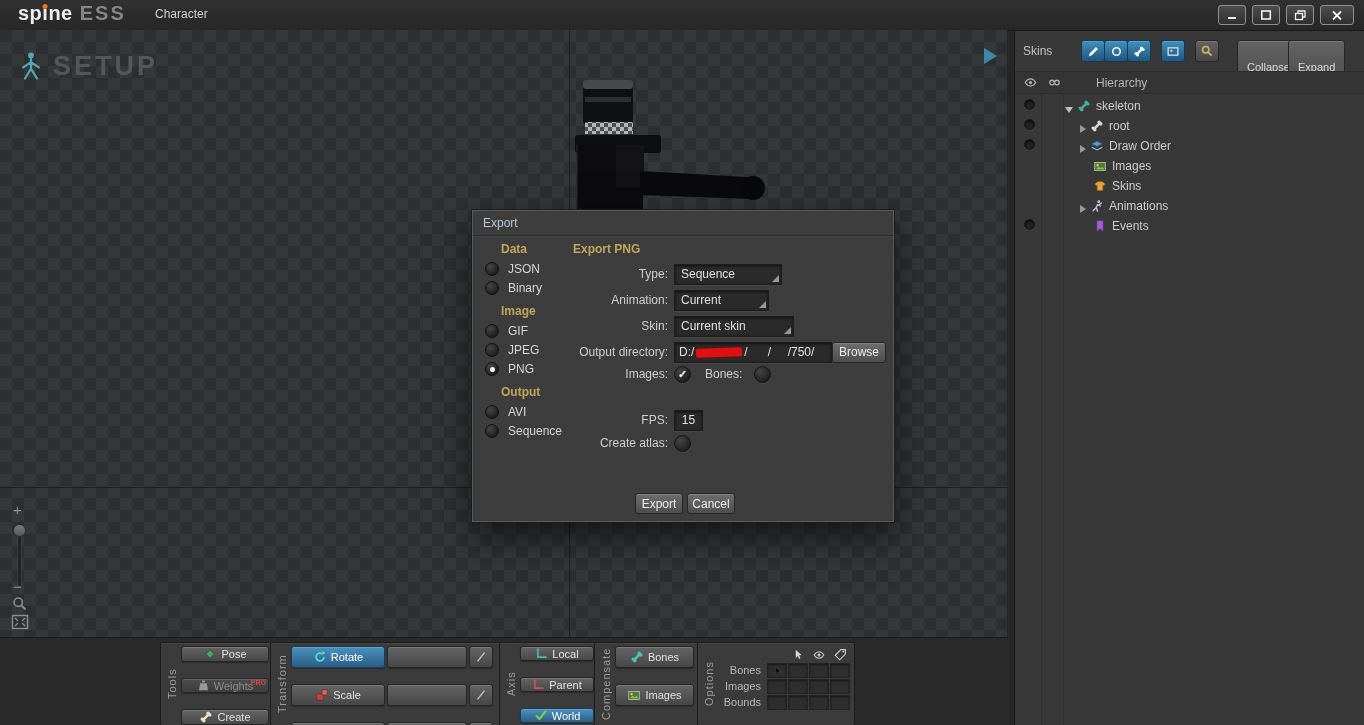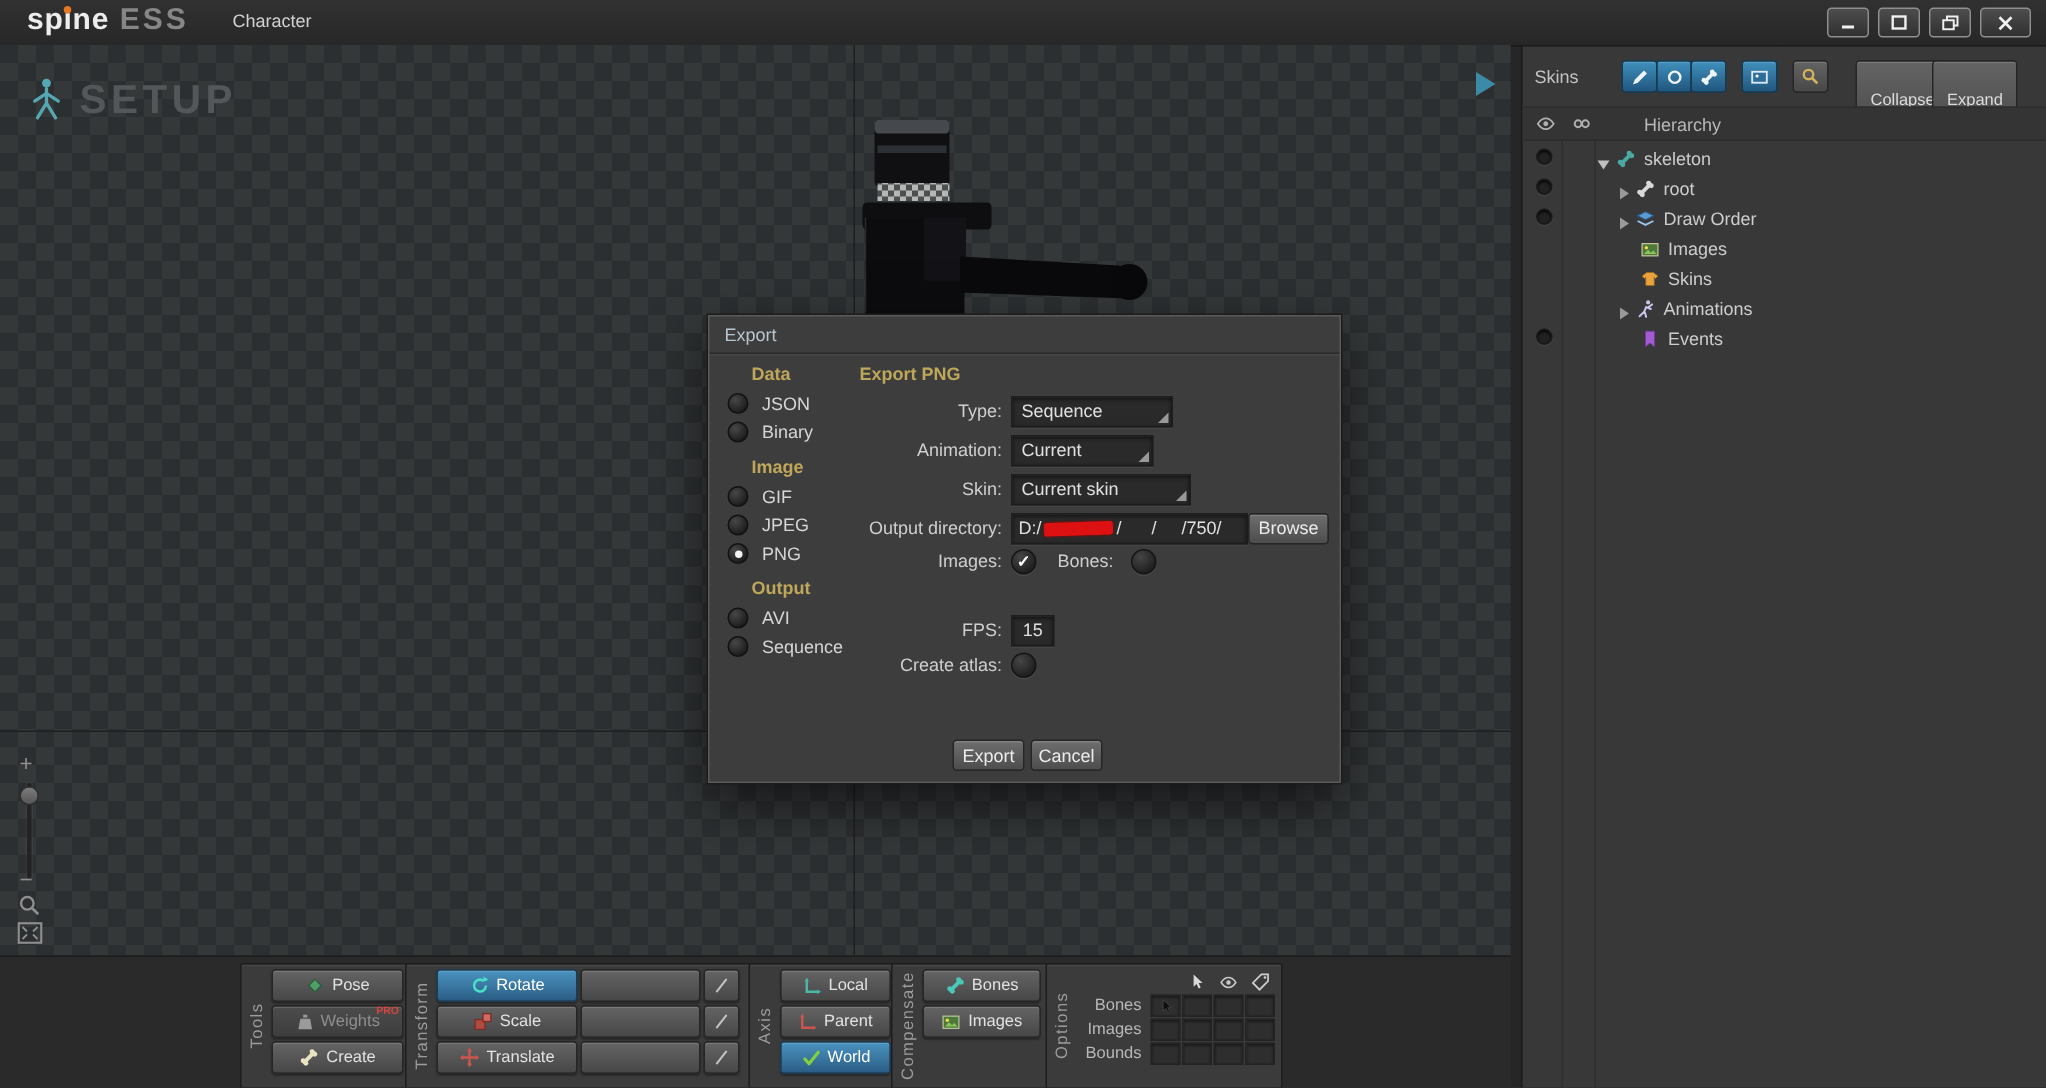--- a/index.html
+++ b/index.html
@@ -30,21 +30,21 @@
 
   
   .zoomglyph{color:#8f8f8f;font-size:15px;line-height:12px}
   .zoom-track{left:18px;top:492px;width:3px;height:64px;background:#232323;border-radius:2px;box-shadow:0 0 0 1px rgba(255,255,255,.04)}
   .zoom-handle{left:13px;top:494px;width:11px;height:11px;border-radius:50%;background:linear-gradient(#7c7c7c,#565656);border:1px solid #2e2e2e}
 
   
   .bottombar{left:0;top:637px;width:1007px;height:88px;background:#2a2a2a;border-top:1px solid #1c1c1c}
   .tsec{position:absolute;top:4px;height:76px;background:#3b3b3b;border:1px solid #1d1d1d;border-radius:2px;box-shadow:inset 0 1px 0 rgba(255,255,255,.06);display:flex;padding:3px 4px;gap:3px}
   .vlabel{width:13px;writing-mode:vertical-rl;transform:rotate(180deg);display:flex;align-items:center;justify-content:center;color:#9c9c9c;font-size:11px;letter-spacing:1px}
-  .tcol{display:flex;flex-direction:column;gap:2px;flex:1}
+  .tcol{display:flex;flex-direction:column;gap:16px;flex:1}
   .btn{position:relative;height:20px;display:flex;align-items:center;justify-content:center;gap:4px;background:linear-gradient(#646464,#474747);border:1px solid #262626;border-radius:3px;color:#e2e2e2;font-size:11px;box-shadow:inset 0 1px 0 rgba(255,255,255,.14),0 1px 1px rgba(0,0,0,.3);white-space:nowrap}
   .btn.blue{background:linear-gradient(#4a93c0,#2a5d85);border-color:#1b3d58;color:#fff}
   .btn.disabled{background:linear-gradient(#4c4c4c,#3d3d3d);color:#8e8e8e}
   .pro{position:absolute;top:0;right:2px;font-size:7px;font-weight:bold;color:#d8453c}
   .rowset{display:flex;gap:2px}
   .w92{width:92px}.w78{width:78px}.w22{width:22px;justify-content:center}
   .opt-body{display:flex;gap:3px;align-items:flex-start;padding-top:1px}
   .opt-labels{display:grid;grid-template-rows:15px repeat(3,15px);gap:1px;width:46px}
   .opt-rowlabel{color:#b8b8b8;font-size:11px;text-align:right;padding-right:3px;line-height:15px}
   .opt-grid{display:grid;grid-template-columns:repeat(4,20px);grid-auto-rows:15px;gap:1px}

